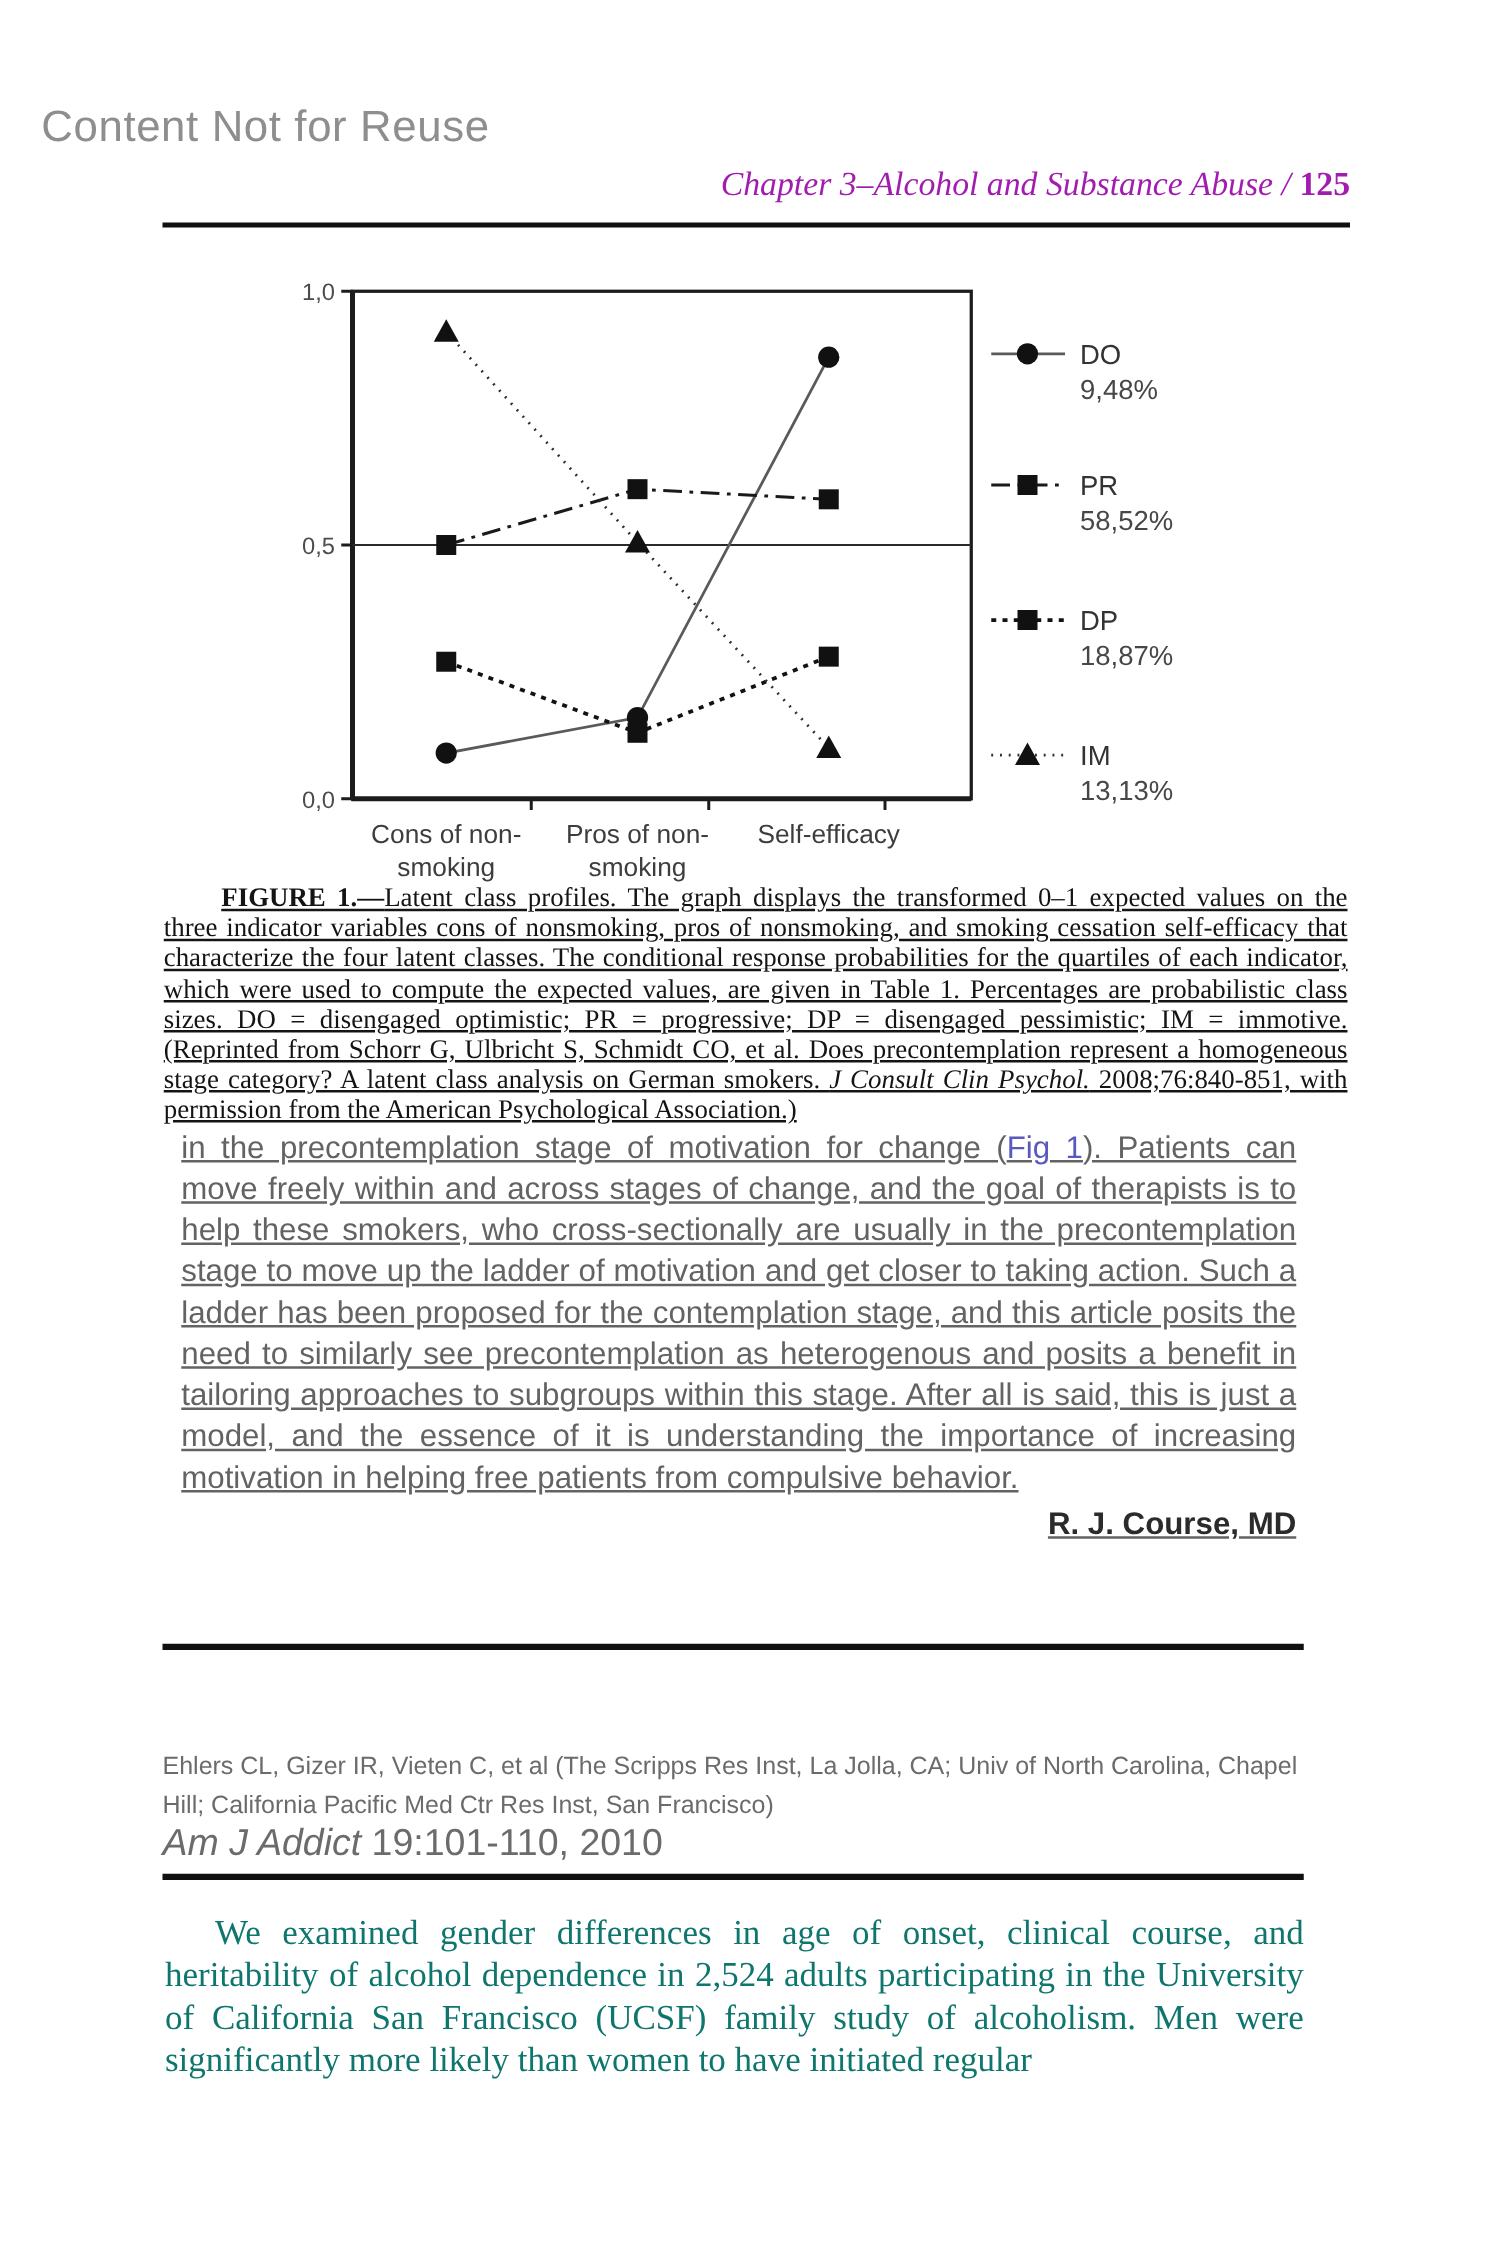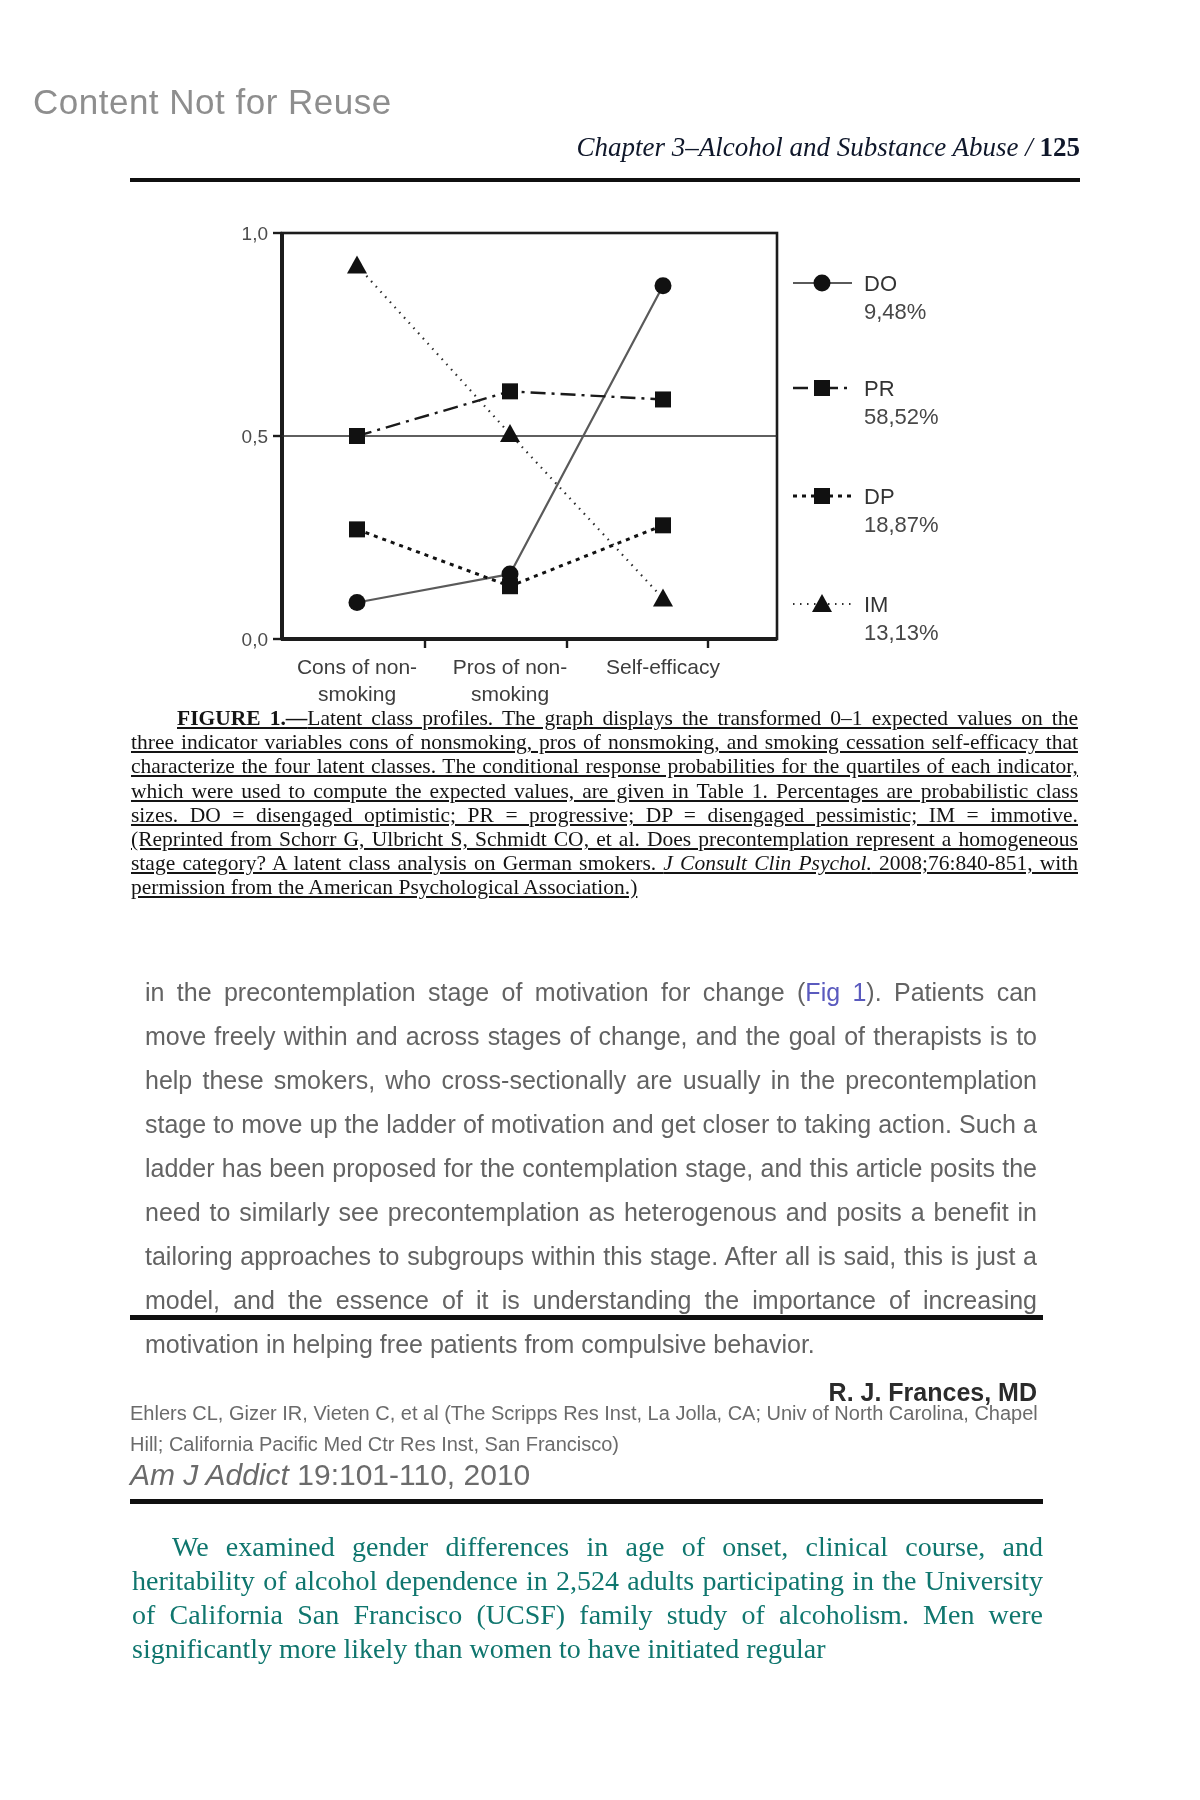--- a/index.html
+++ b/index.html
@@ -1,31 +1,31 @@
 <!DOCTYPE html>
 <html><head>
 <meta charset="utf-8">
 <style>
   html,body{margin:0;padding:0;background:#ffffff;}
   .page{position:relative;width:1200px;height:1800px;background:#ffffff;overflow:hidden;
         font-family:"Liberation Sans",sans-serif;margin-top:46px;}
   .abs{position:absolute;}
   .watermark{left:33px;top:36px;font-size:35px;color:#8e8e8e;letter-spacing:.5px;}
   .chapter-header{right:120px;top:86px;font-family:"Liberation Serif",serif;font-style:italic;
-                  font-size:27px;color:#0f172a;white-space:nowrap;}
+                  font-size:27px;color:#a21caf;white-space:nowrap;}
   .chapter-header .pg{font-style:normal;font-weight:bold;}
   .rule{background:#101010;}
   .header-rule{left:130px;top:132px;width:950px;height:4px;}
   #chart-svg{left:230px;top:150px;}
   .figure-caption{left:131px;top:660px;width:947px;font-family:"Liberation Serif",serif;
                   font-size:21.5px;line-height:24.2px;text-align:justify;color:#141414;
                   text-indent:46px;text-decoration:underline;}
   .figure-caption .cap-label{font-weight:bold;}
-  .commentary{left:145px;top:924px;width:892px;font-size:25px;line-height:44px;
-              color:#636363;text-align:justify;}
+  .commentary{left:145px;top:856px;width:892px;font-size:25px;line-height:33px;
+              color:#636363;text-align:justify;text-decoration:underline;}
   .fig-link{color:#5a5abe;}
   .signature{text-align:right;font-weight:bold;color:#2b2b2b;margin-top:4px;font-size:25px;}
   .section-heading{left:130px;top:1216px;font-family:"Liberation Serif",serif;font-weight:bold;
                    font-size:33px;color:#101010;}
   .rule-a{left:130px;top:1269px;width:913px;height:5px;}
   .article-title{left:130px;top:1286px;width:913px;font-weight:bold;font-size:27.5px;
                  line-height:33px;text-align:justify;color:#161616;}
   .article-authors{left:130px;top:1352px;width:913px;font-size:20px;line-height:30.5px;color:#6b6b6b;}
   .article-journal{left:130px;top:1412px;font-size:30px;color:#6b6b6b;}
   .rule-b{left:130px;top:1453px;width:913px;height:5px;}
@@ -111,21 +111,21 @@
           <text x="634" y="416" font-size="22" fill="#333">IM</text>
           <text x="634" y="444" font-size="22" fill="#474747">13,13%</text>
         </g>
       </g>
     </svg>
 
   <div class="abs figure-caption"><span class="cap-label">FIGURE 1.—</span><span>Latent class profiles. The graph displays the transformed 0–1 expected values on the three indicator variables cons of nonsmoking, pros of nonsmoking, and smoking cessation self-efficacy that characterize the four latent classes. The conditional response probabilities for the quartiles of each indicator, which were used to compute the expected values, are given in Table 1. Percentages are probabilistic class sizes. DO = disengaged optimistic; PR = progressive; DP = disengaged pessimistic; IM = immotive. (Reprinted from Schorr G, Ulbricht S, Schmidt CO, et al. Does precontemplation represent a homogeneous stage category? A latent class analysis on German smokers. </span><i>J Consult Clin Psychol.</i><span> 2008;76:840-851, with permission from the American Psychological Association.)</span></div>
 
   <div class="abs commentary">
     <div><span>in the precontemplation stage of motivation for change (</span><span class="fig-link">Fig 1</span><span>). Patients can move freely within and across stages of change, and the goal of therapists is to help these smokers, who cross-sectionally are usually in the precontemplation stage to move up the ladder of motivation and get closer to taking action. Such a ladder has been proposed for the contemplation stage, and this article posits the need to similarly see precontemplation as heterogenous and posits a benefit in tailoring approaches to subgroups within this stage. After all is said, this is just a model, and the essence of it is understanding the importance of increasing motivation in helping free patients from compulsive behavior.</span></div>
-    <div class="signature">R. J. Frances, MD</div>
+    <div class="signature">R. J. Course, MD</div>
   </div>
 
 
   <div class="abs rule rule-a"></div>
 
 
   <div class="abs article-authors">Ehlers CL, Gizer IR, Vieten C, et al (The Scripps Res Inst, La Jolla, CA; Univ of North Carolina, Chapel Hill; California Pacific Med Ctr Res Inst, San Francisco)</div>
 
   <div class="abs article-journal"><i>Am J Addict</i><span> 19:101-110, 2010</span></div>
 

